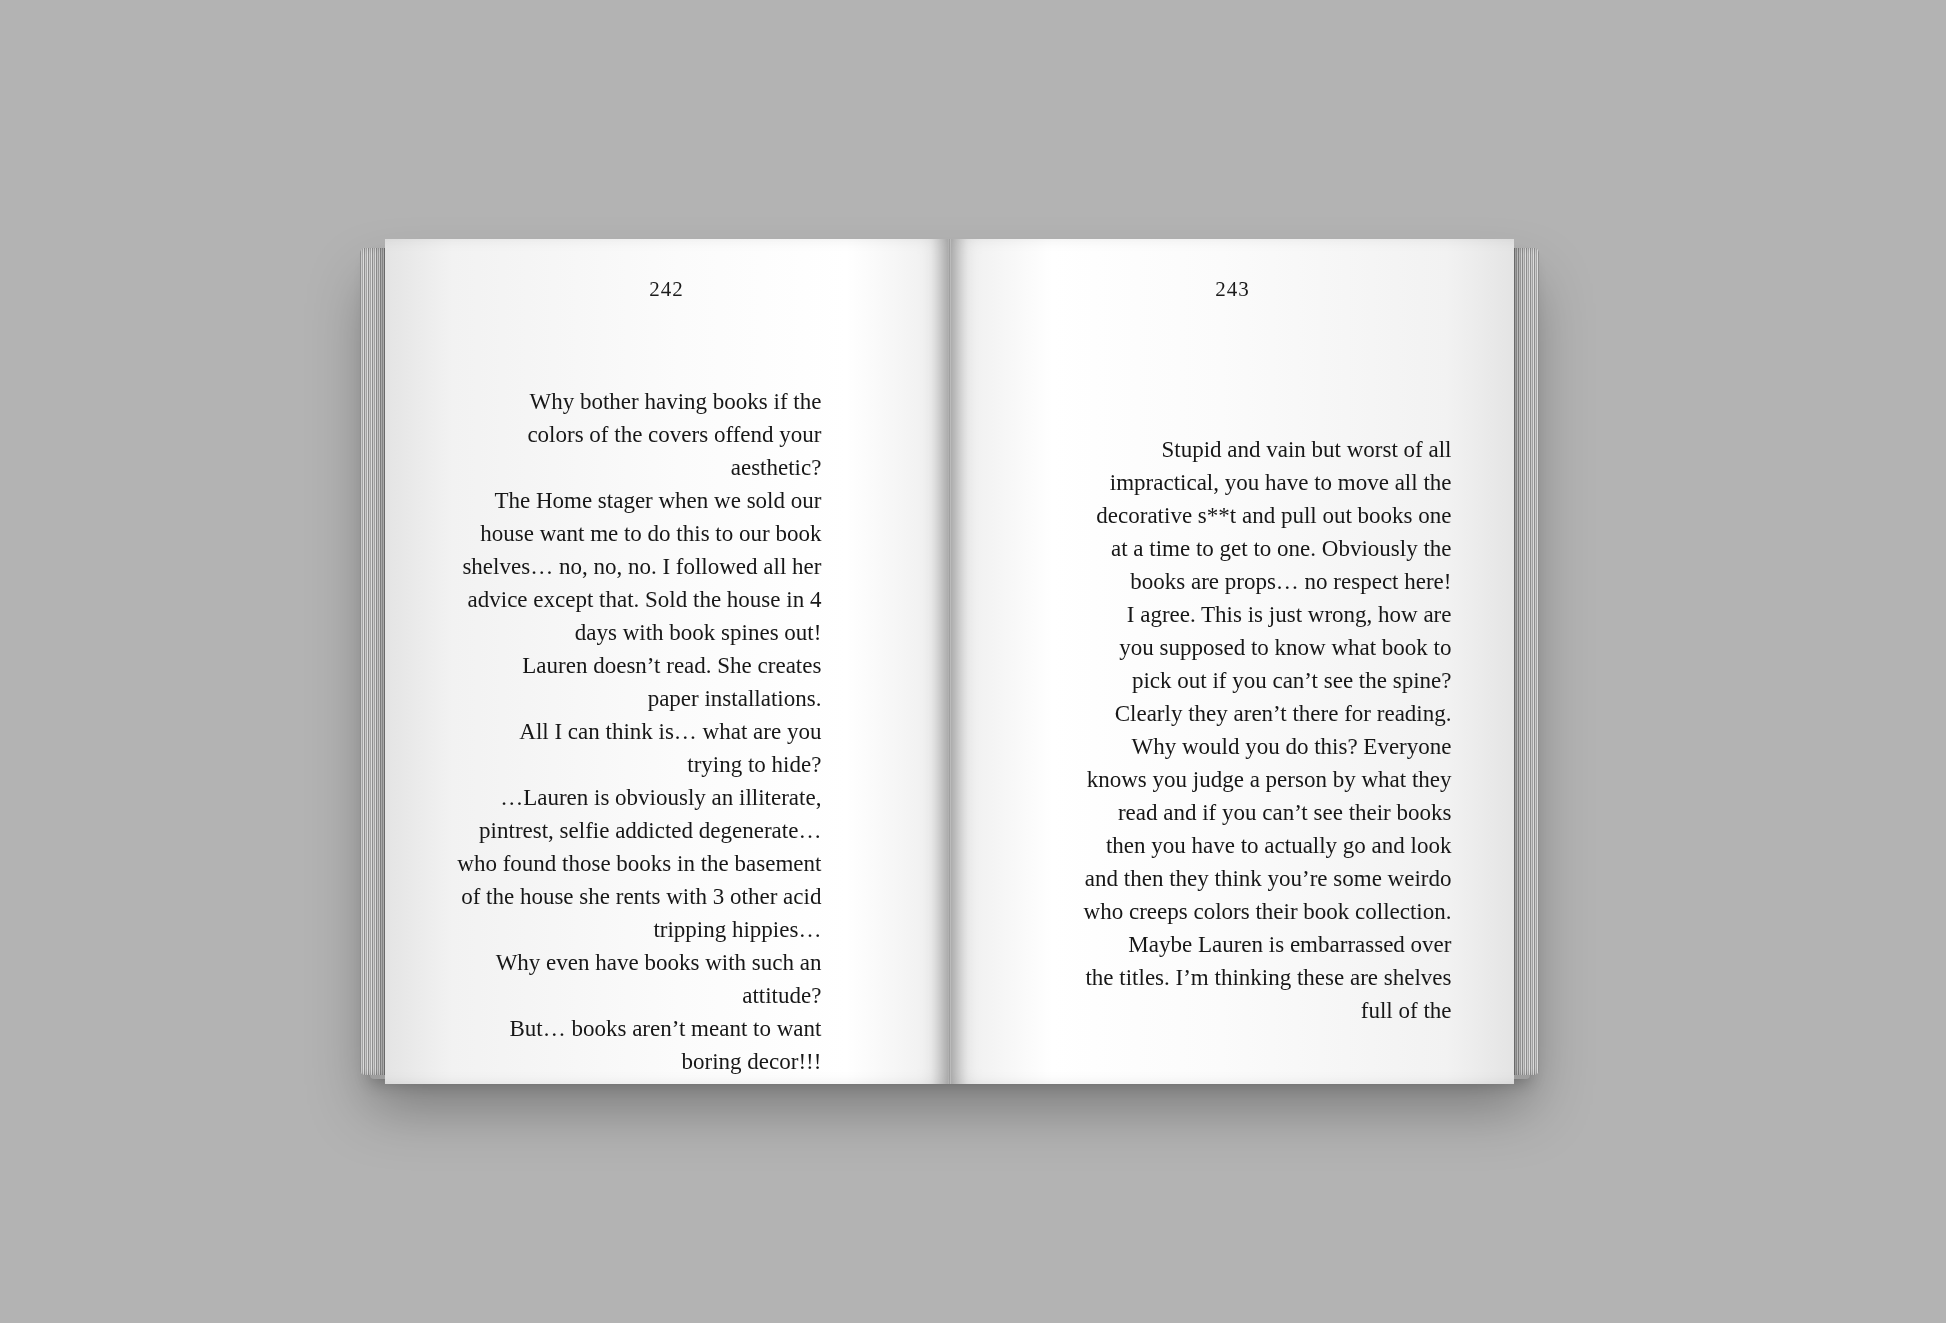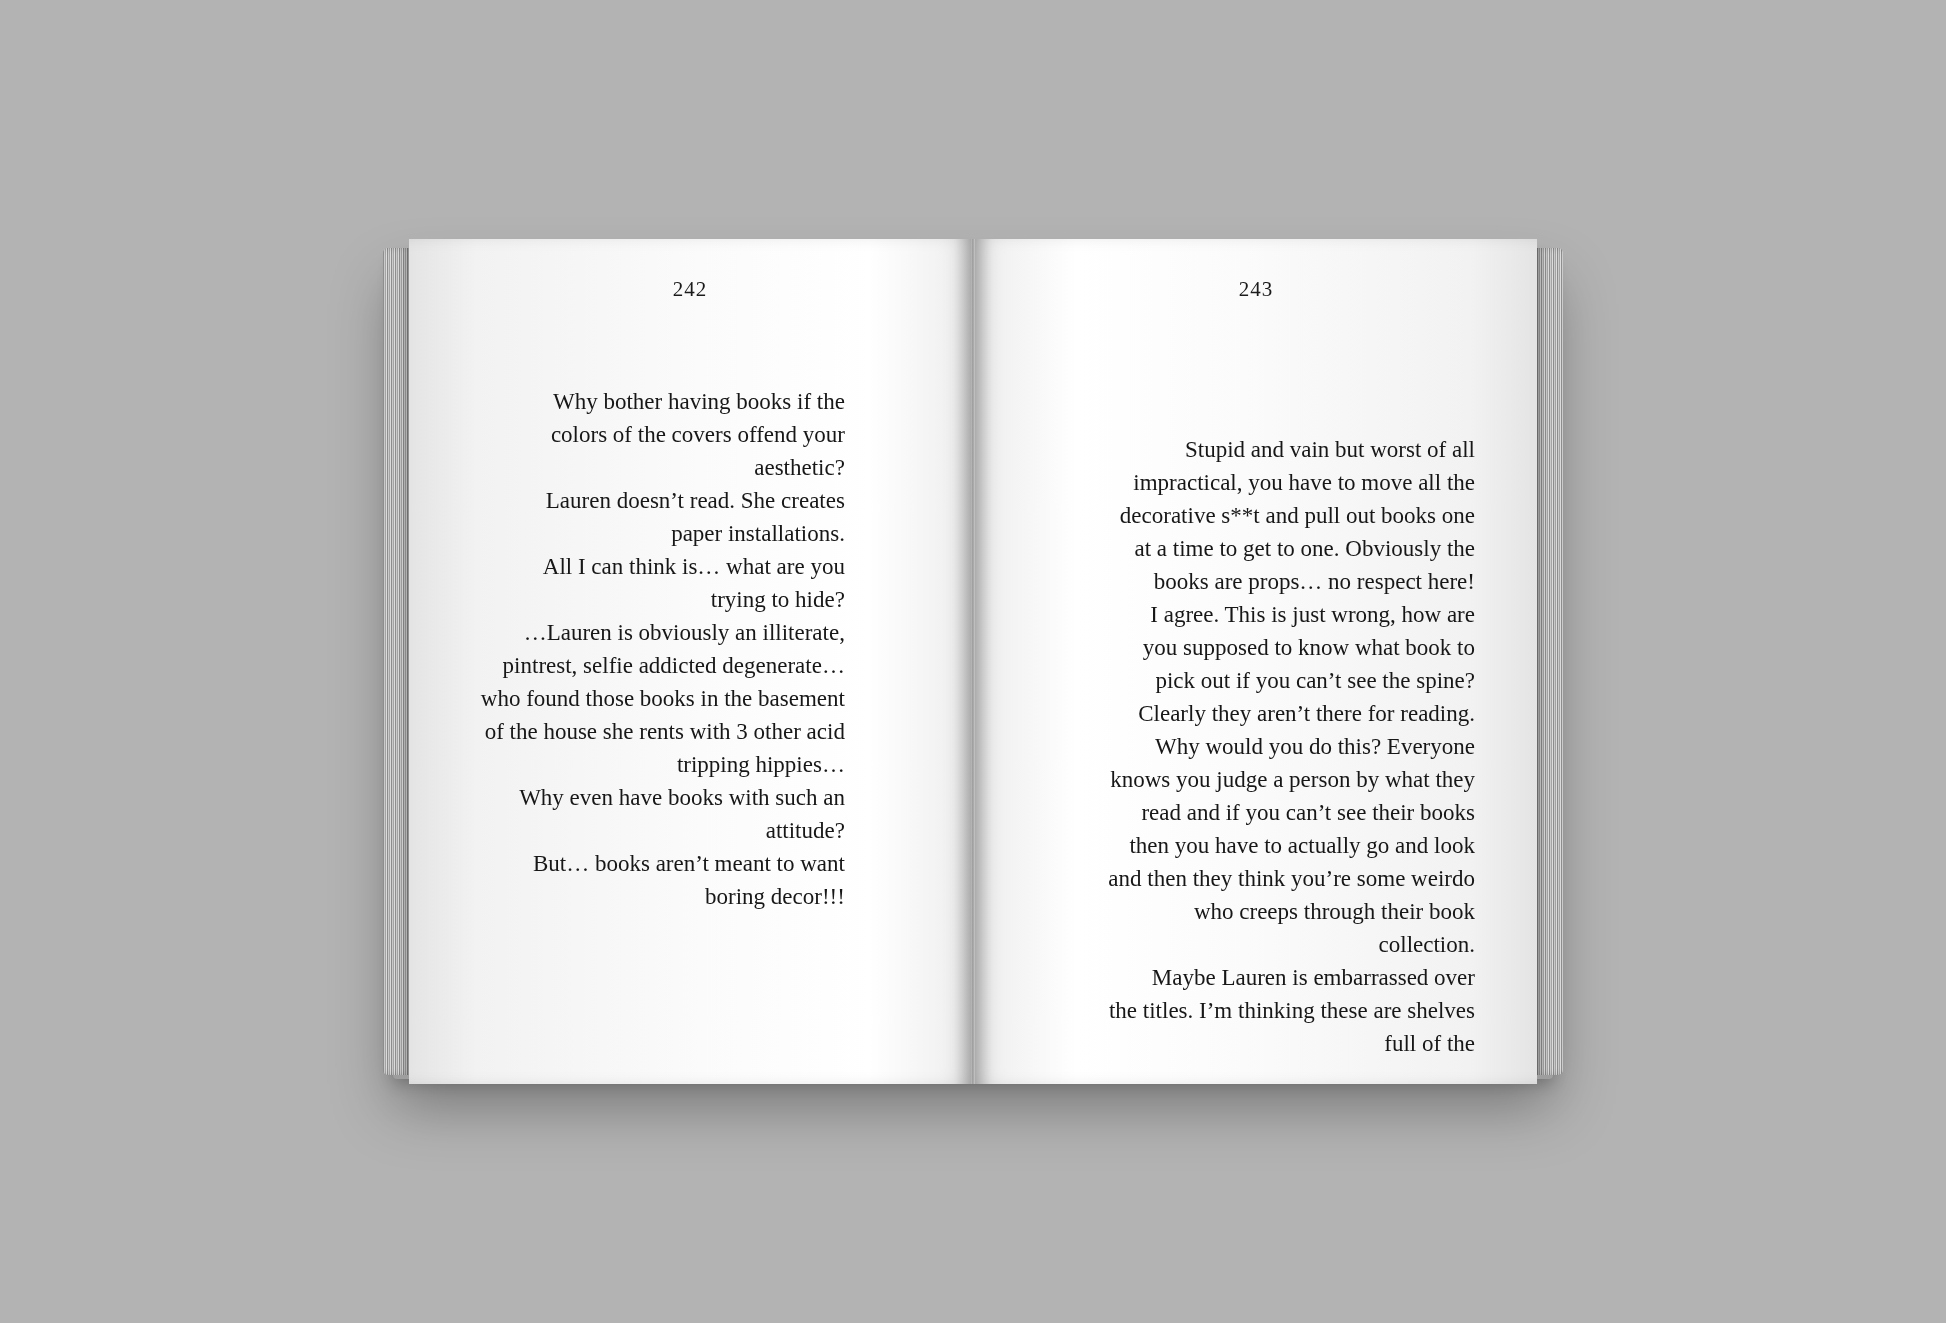--- a/index.html
+++ b/index.html
@@ -14,20 +14,21 @@
     font-family: "Liberation Serif", serif;
     display: flex;
     align-items: center;
     justify-content: center;
   }
 
   .book-scene {
     position: relative;
     width: 1180px;
     height: 845px;
+    padding-left: 47px;
   }
 
   
   .book-shadow {
     position: absolute;
     left: 10px;
     top: 18px;
     width: 1160px;
     height: 822px;
     border-radius: 4px;
@@ -123,36 +124,37 @@
   <div class="book-shadow"></div>
 
   <div class="book">
 
     <div class="edge left"></div>
 
     <div class="page left">
       <div class="folio">242</div>
       <div class="text-col">
         <p class="para">Why bother having books if the colors of the covers offend your aesthetic?</p>
+        <p class="para">The Home stager when we sold our house want me to do this to our book shelves… no, no, no. I followed all her advice except that. Sold the house in 4 days with book spines out!</p>
         <p class="para">Lauren doesn’t read. She creates paper installations.</p>
         <p class="para">All I can think is… what are you trying to hide?</p>
         <p class="para indent-wide">…Lauren is obviously an illiterate, pintrest, selfie addicted degenerate… who found those books in the basement of the house she rents with 3 other acid tripping hippies…</p>
         <p class="para indent-wide">Why even have books with such an attitude?</p>
         <p class="para indent-wide">But… books aren’t meant to want boring decor!!!</p>
       </div>
     </div>
 
     <div class="gutter"></div>
 
     <div class="page right">
       <div class="folio">243</div>
       <div class="text-col">
         <p class="para indent-none">Stupid and vain but worst of all impractical, you have to move all the decorative s**t and pull out books one at a time to get to one. Obviously the books are props… no respect here!</p>
         <p class="para">I agree. This is just wrong, how are you supposed to know what book to pick out if you can’t see the spine? Clearly they aren’t there for reading.</p>
-        <p class="para indent-wide">Why would you do this? Everyone knows you judge a person by what they read and if you can’t see their books then you have to actually go and look and then they think you’re some weirdo who creeps through their book collection.</p>
+        <p class="para indent-wide">Why would you do this? Everyone knows you judge a person by what they read and if you can’t see their books then you have to actually go and look and then they think you’re some weirdo who creeps colors their book collection.</p>
         <p class="para indent-wide">Maybe Lauren is embarrassed over the titles. I’m thinking these are shelves full of the</p>
       </div>
     </div>
 
     <div class="edge right"></div>
 
   </div>
 </div>
 
 </body></html>

